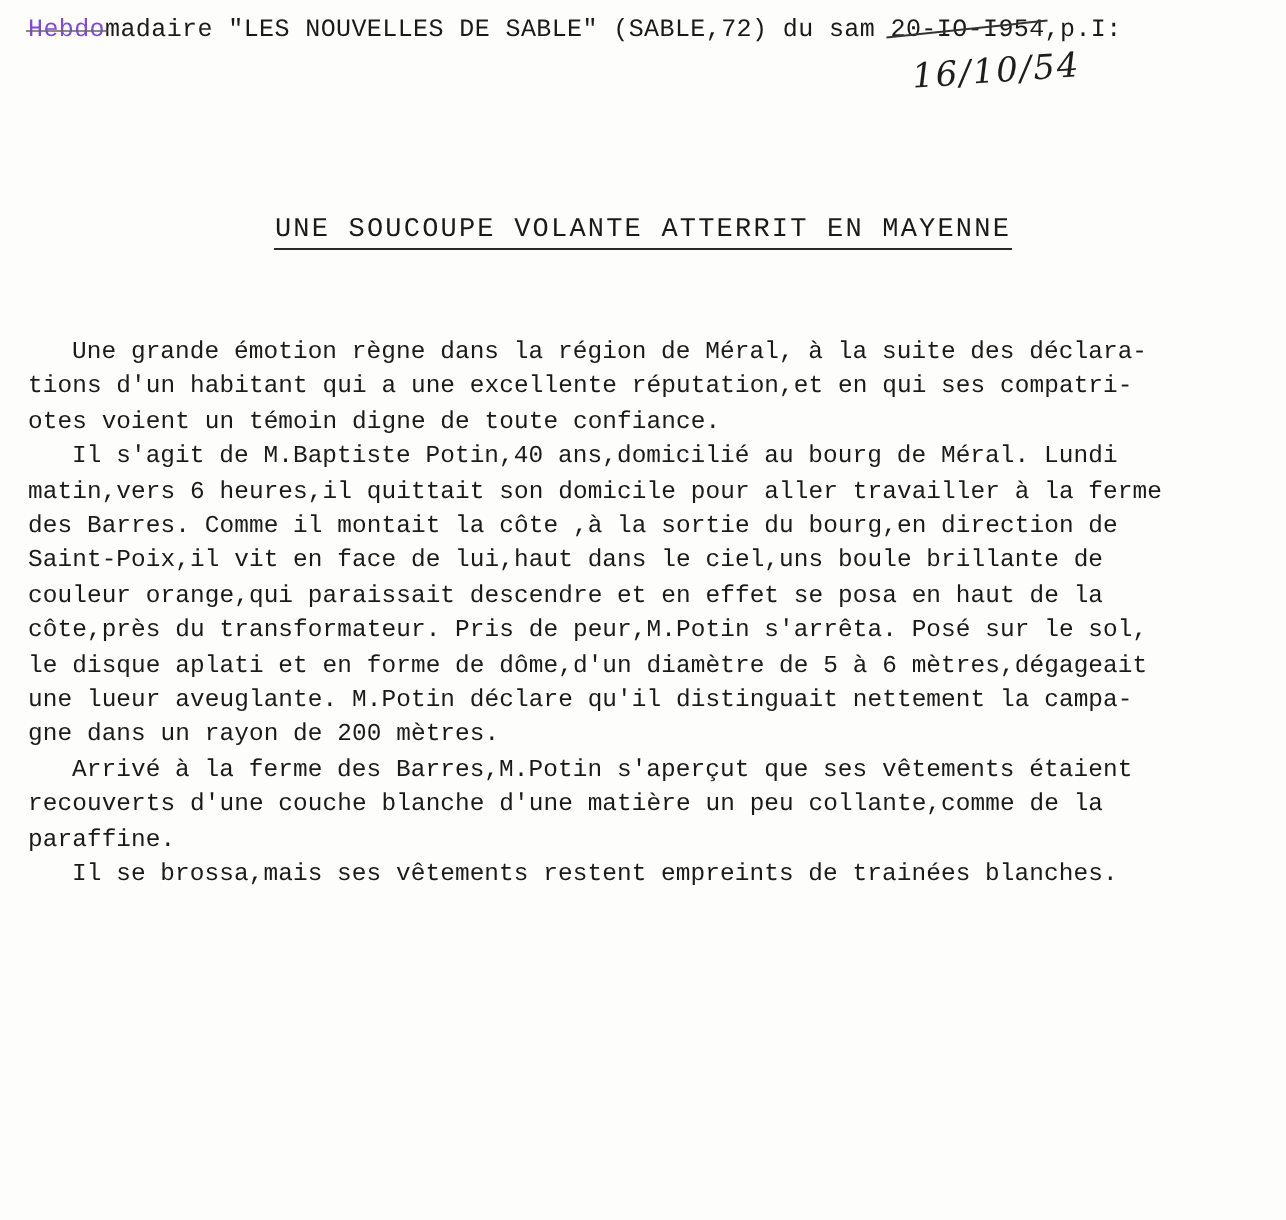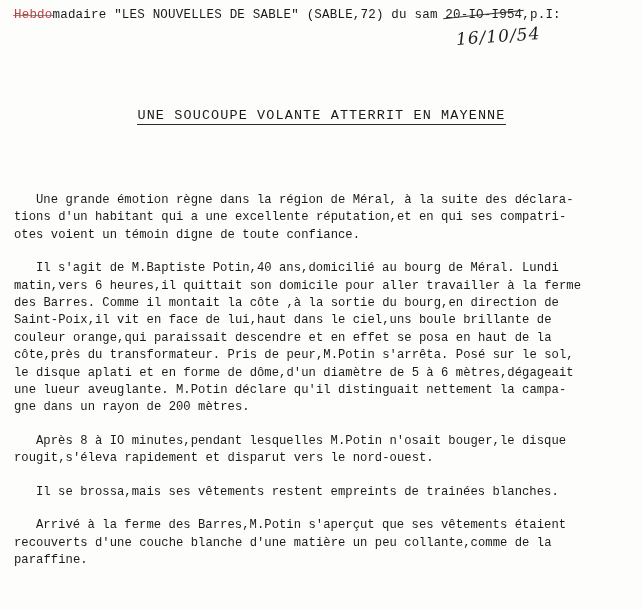--- a/index.html
+++ b/index.html
@@ -27,21 +27,21 @@
     top: 8px;
     left: 14px;
     right: 10px;
     font-size: 12.5px;
     letter-spacing: 0.2px;
     white-space: nowrap;
   }
   .strikeover {
     position: relative;
     display: inline-block;
-    color: #b91c1c;
+    color: #6d28d9;
   }
   .strikeover::after {
     content: "";
     position: absolute;
     left: -1px;
     right: -1px;
     top: 48%;
     height: 1px;
     background: #4a4a4a;
     opacity: .75;
@@ -93,34 +93,34 @@
     font-weight: normal;
   }
   .title span {
     border-bottom: 1px solid #2b2b2b;
     padding-bottom: 1px;
   }
 
   
   .body {
     position: absolute;
-    top: 192px;
+    top: 168px;
     left: 14px;
     width: 614px;
     font-size: 12.2px;
     line-height: 17.4px;
     letter-spacing: 0.05px;
   }
   .para {
     margin: 0 0 0 0;
     white-space: pre-wrap;
     text-indent: 0;
   }
   .para + .para {
-    margin-top: 16px;
+    margin-top: 0px;
   }
   .indent {
     display: inline-block;
     width: 22px;
   }
 </style>
 </head>
 <body>
 
 <div class="page">
@@ -139,21 +139,19 @@
 otes voient un témoin digne de toute confiance.</span></p>
     <p class="para"><span class="indent"></span><span>Il s'agit de M.Baptiste Potin,40 ans,domicilié au bourg de Méral. Lundi
 matin,vers 6 heures,il quittait son domicile pour aller travailler à la ferme
 des Barres. Comme il montait la côte ,à la sortie du bourg,en direction de
 Saint-Poix,il vit en face de lui,haut dans le ciel,uns boule brillante de
 couleur orange,qui paraissait descendre et en effet se posa en haut de la
 côte,près du transformateur. Pris de peur,M.Potin s'arrêta. Posé sur le sol,
 le disque aplati et en forme de dôme,d'un diamètre de 5 à 6 mètres,dégageait
 une lueur aveuglante. M.Potin déclare qu'il distinguait nettement la campa-
 gne dans un rayon de 200 mètres.</span></p>
-    <p class="para"><span class="indent"></span><span>Après 8 à IO minutes,pendant lesquelles M.Potin n'osait bouger,le disque
-rougit,s'éleva rapidement et disparut vers le nord-ouest.</span></p>
-    <p class="para"><span class="indent"></span><span>Il se brossa,mais ses vêtements restent empreints de trainées blanches.</span></p>
     <p class="para"><span class="indent"></span><span>Arrivé à la ferme des Barres,M.Potin s'aperçut que ses vêtements étaient
 recouverts d'une couche blanche d'une matière un peu collante,comme de la
 paraffine.</span></p>
+    <p class="para"><span class="indent"></span><span>Il se brossa,mais ses vêtements restent empreints de trainées blanches.</span></p>
   </div>
 
 </div>
 
 </body></html>

